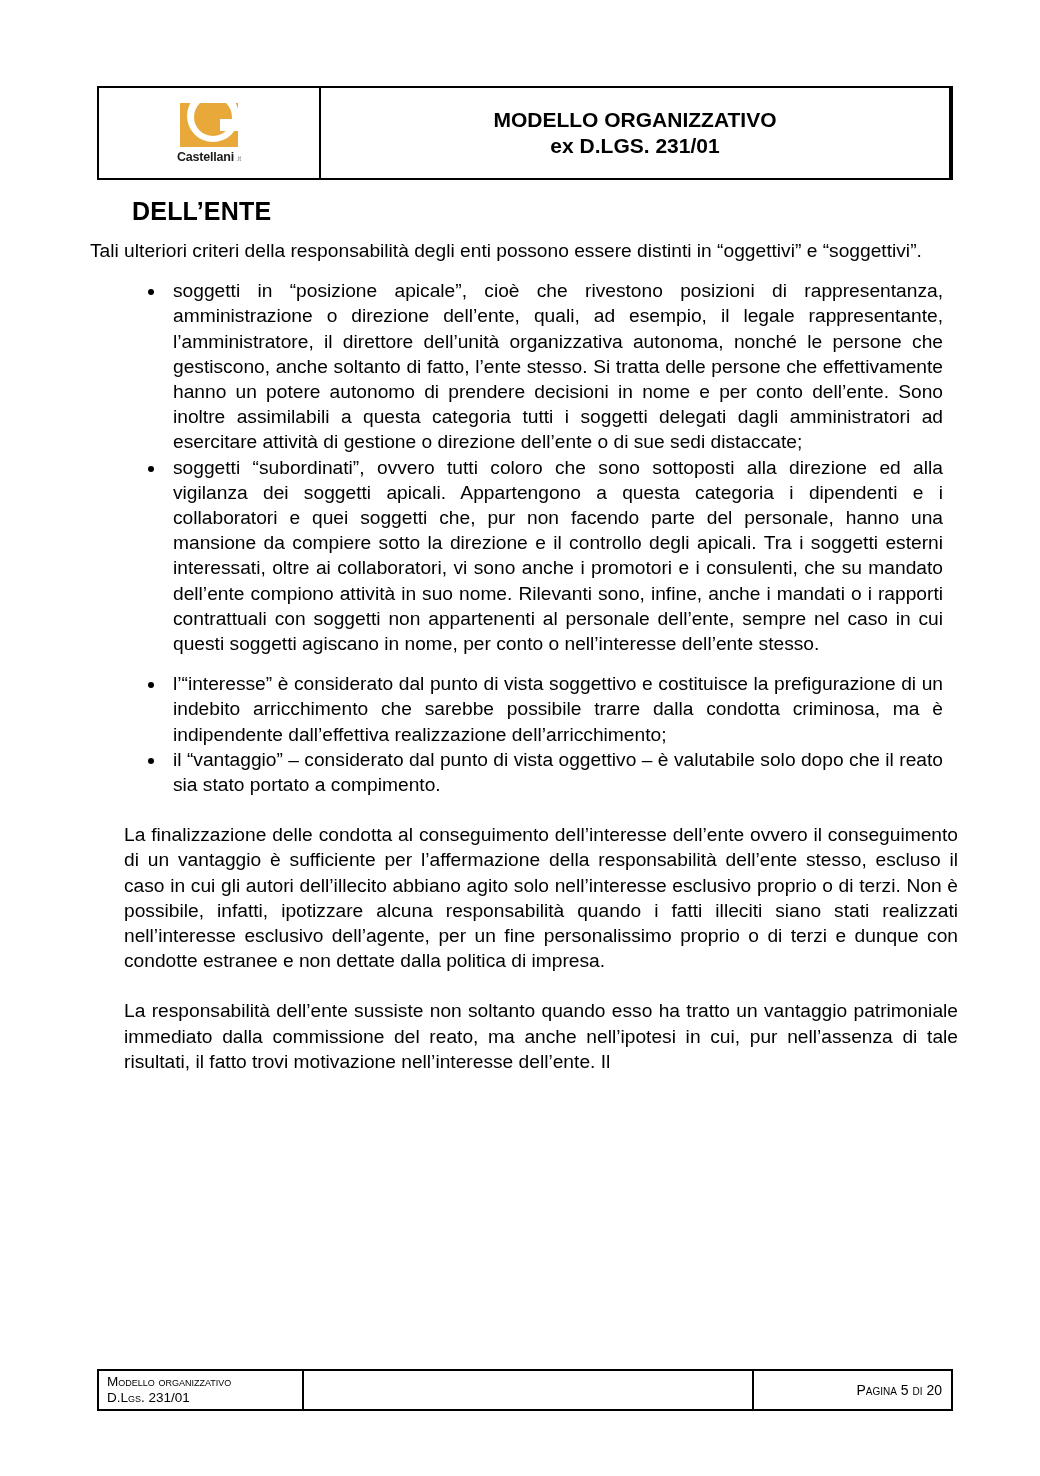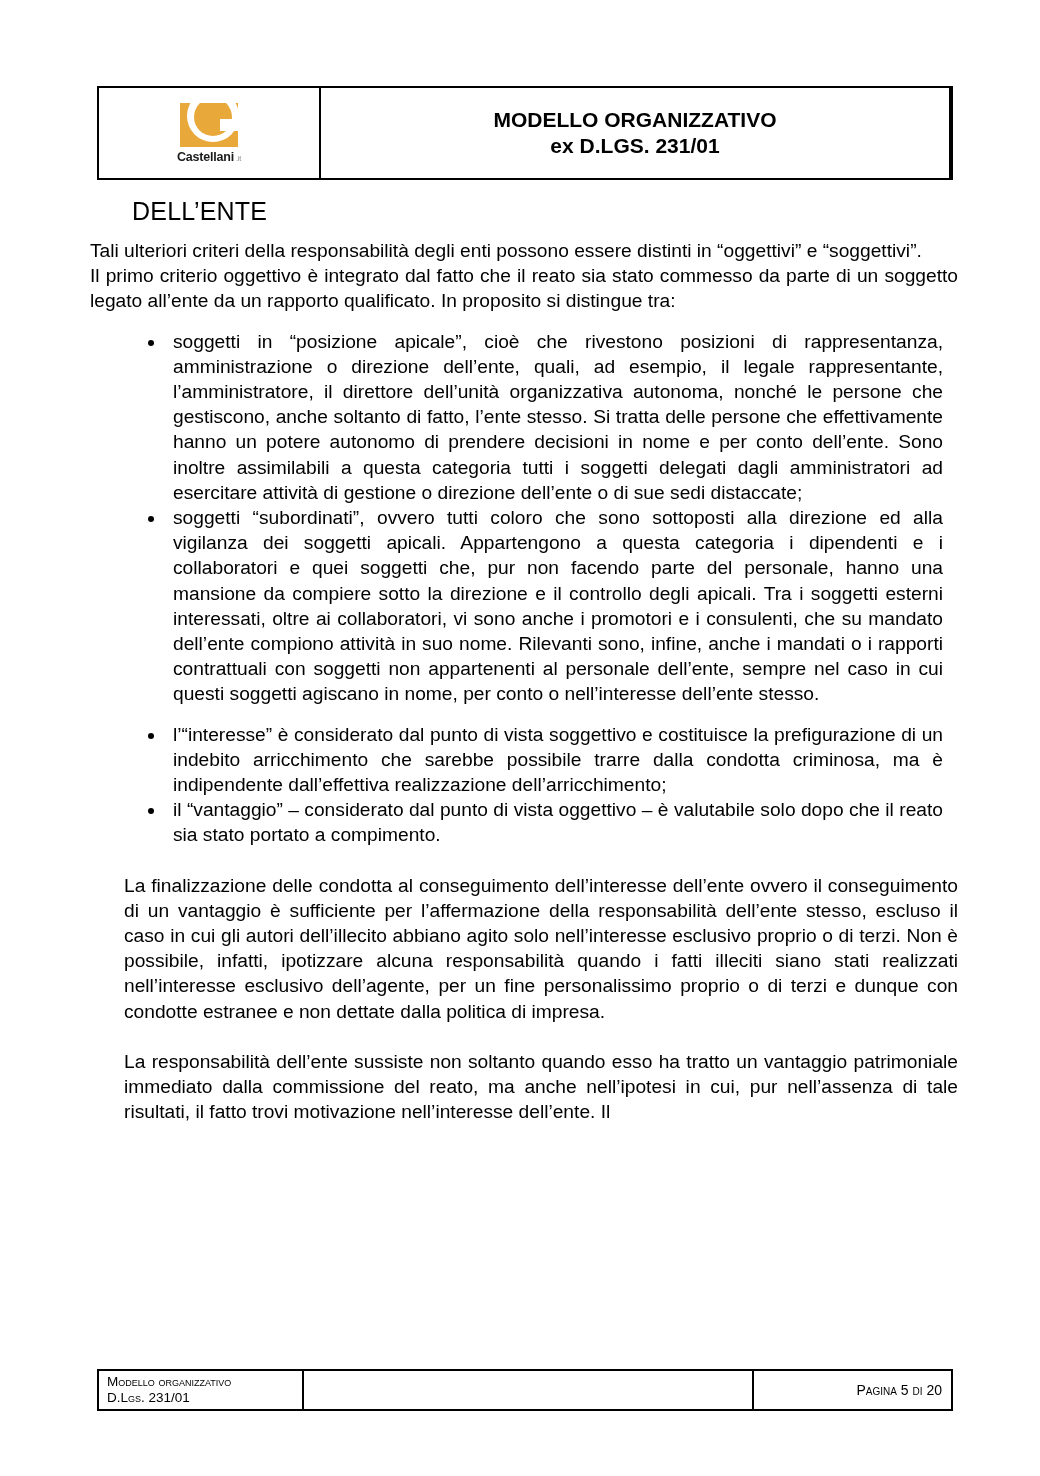--- a/index.html
+++ b/index.html
@@ -128,21 +128,21 @@
   .content {
     position: absolute;
     left: 90px;
     top: 196px;
     width: 868px;
   }
   h1.doc-title {
     margin: 0 0 12px 0;
     padding-left: 42px;
     font-size: 25px;
-    font-weight: normal;
+    font-weight: bold;
     line-height: 30px;
     letter-spacing: 0.2px;
   }
   p.para {
     margin: 0;
     font-size: 19.2px;
     line-height: 25.2px;
     text-align: justify;
     text-justify: inter-word;
     hyphens: none;
@@ -243,21 +243,20 @@
     </div>
 
 
   </div>
 
   <div class="content">
 
     <h1 class="doc-title">DELL’ENTE</h1>
 
     <p class="para">Tali ulteriori criteri della responsabilità degli enti possono essere distinti in “oggettivi” e “soggettivi”.</p>
-    <p class="para">Il primo criterio oggettivo è integrato dal fatto che il reato sia stato commesso da parte di un soggetto legato all’ente da un rapporto qualificato. In proposito si distingue tra:</p>
 
     <ul class="bullets">
       <li>soggetti in “posizione apicale”, cioè che rivestono posizioni di rappresentanza, amministrazione o direzione dell’ente, quali, ad esempio, il legale rappresentante, l’amministratore, il direttore dell’unità organizzativa autonoma, nonché le persone che gestiscono, anche soltanto di fatto, l’ente stesso. Si tratta delle persone che effettivamente hanno un potere autonomo di prendere decisioni in nome e per conto dell’ente. Sono inoltre assimilabili a questa categoria tutti i soggetti delegati dagli amministratori ad esercitare attività di gestione o direzione dell’ente o di sue sedi distaccate;</li>
       <li>soggetti “subordinati”, ovvero tutti coloro che sono sottoposti alla direzione ed alla vigilanza dei soggetti apicali. Appartengono a questa categoria i dipendenti e i collaboratori e quei soggetti che, pur non facendo parte del personale, hanno una mansione da compiere sotto la direzione e il controllo degli apicali. Tra i soggetti esterni interessati, oltre ai collaboratori, vi sono anche i promotori e i consulenti, che su mandato dell’ente compiono attività in suo nome. Rilevanti sono, infine, anche i mandati o i rapporti contrattuali con soggetti non appartenenti al personale dell’ente, sempre nel caso in cui questi soggetti agiscano in nome, per conto o nell’interesse dell’ente stesso.</li>
     </ul>
 
 
     <ul class="bullets">
       <li>l’“interesse” è considerato dal punto di vista soggettivo e costituisce la prefigurazione di un indebito arricchimento che sarebbe possibile trarre dalla condotta criminosa, ma è indipendente dall’effettiva realizzazione dell’arricchimento;</li>
       <li>il “vantaggio” – considerato dal punto di vista oggettivo – è valutabile solo dopo che il reato sia stato portato a compimento.</li>

